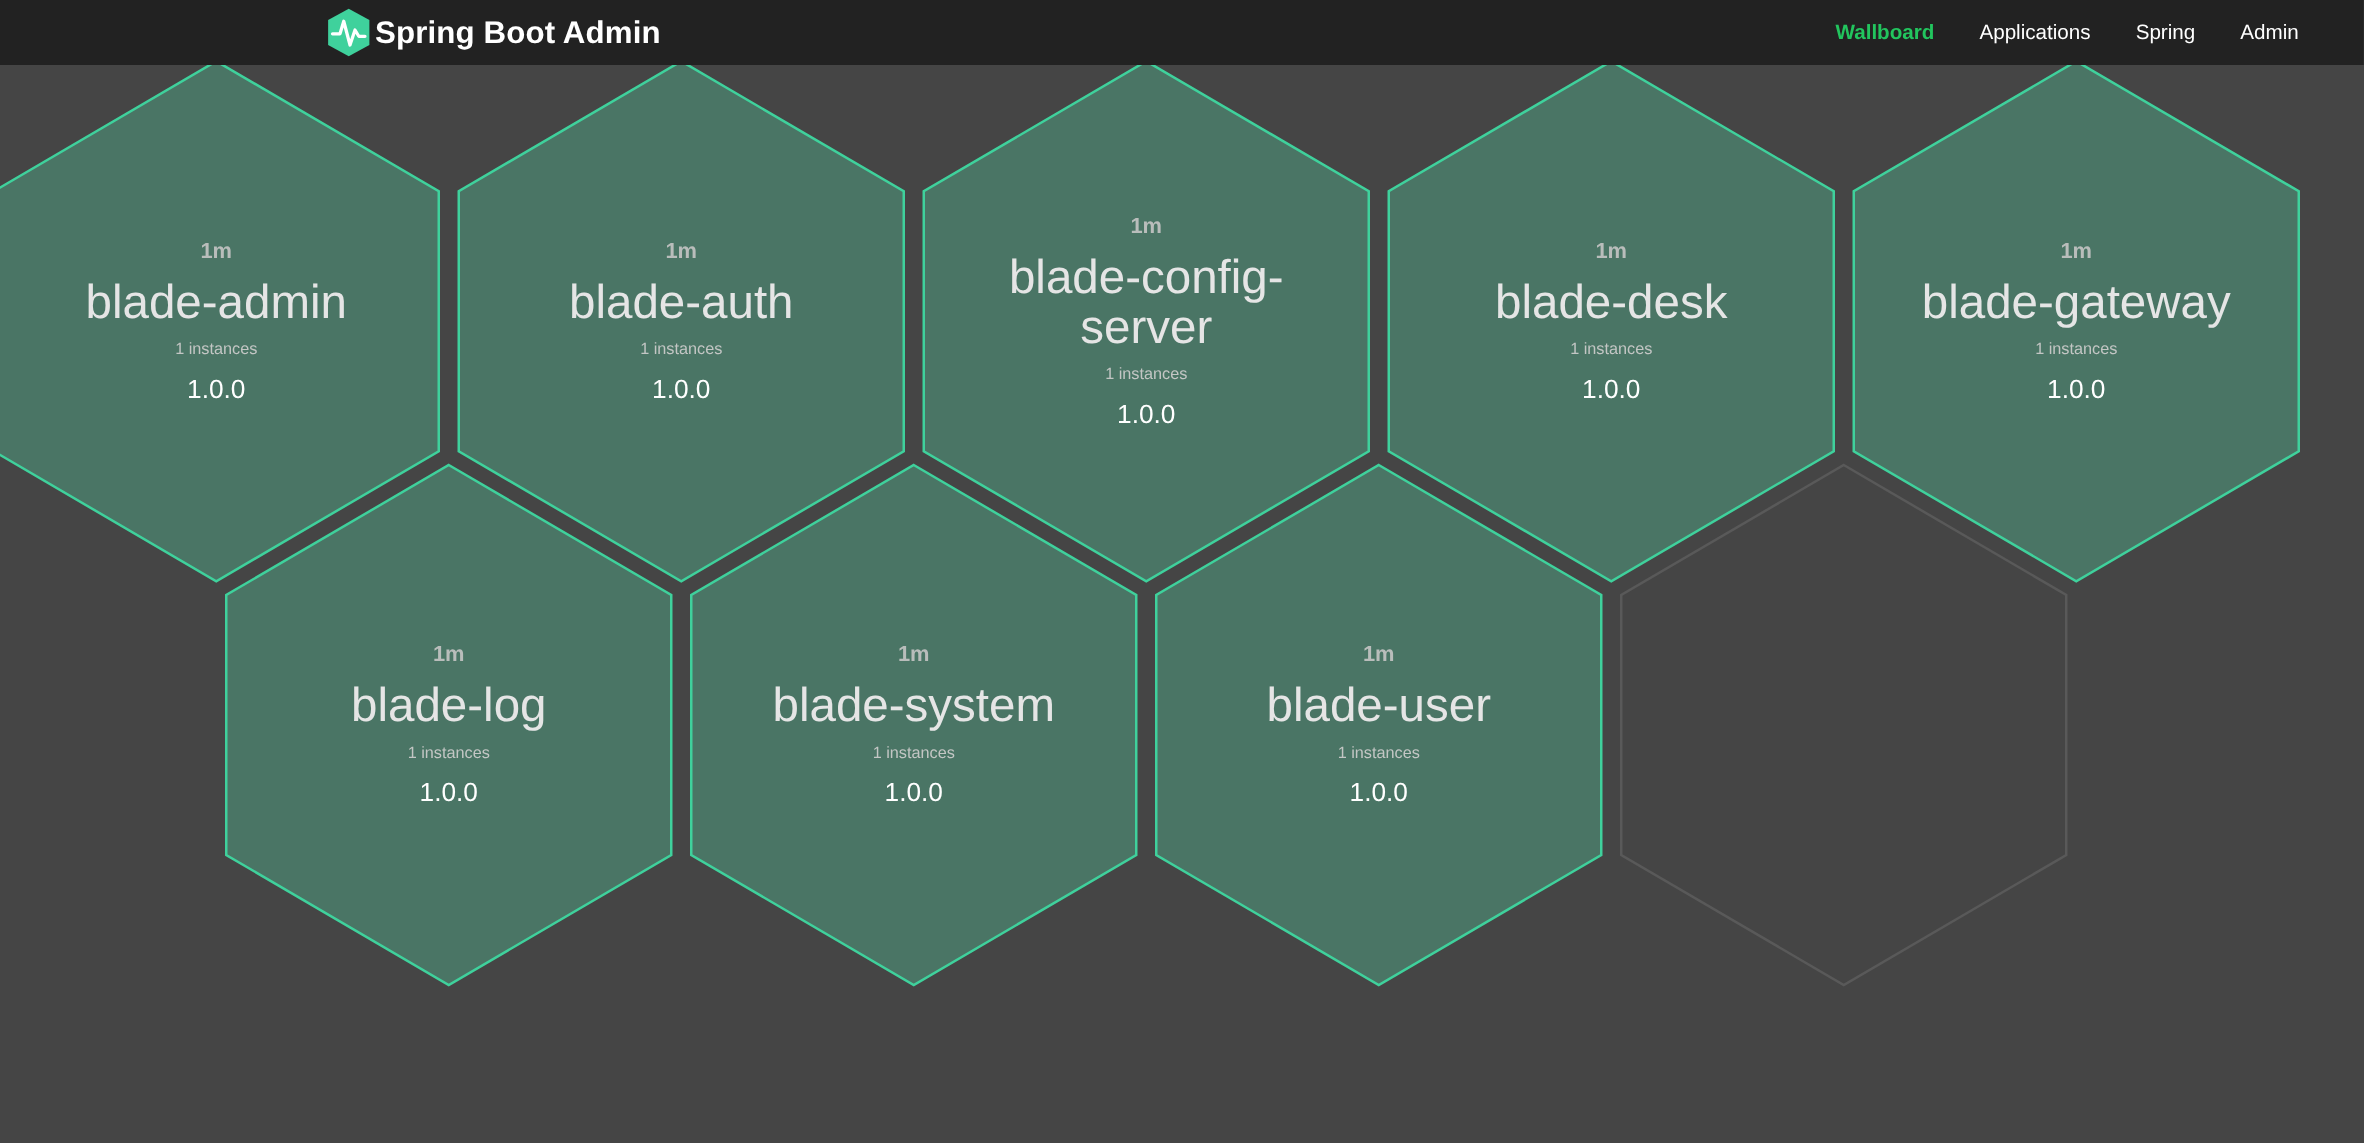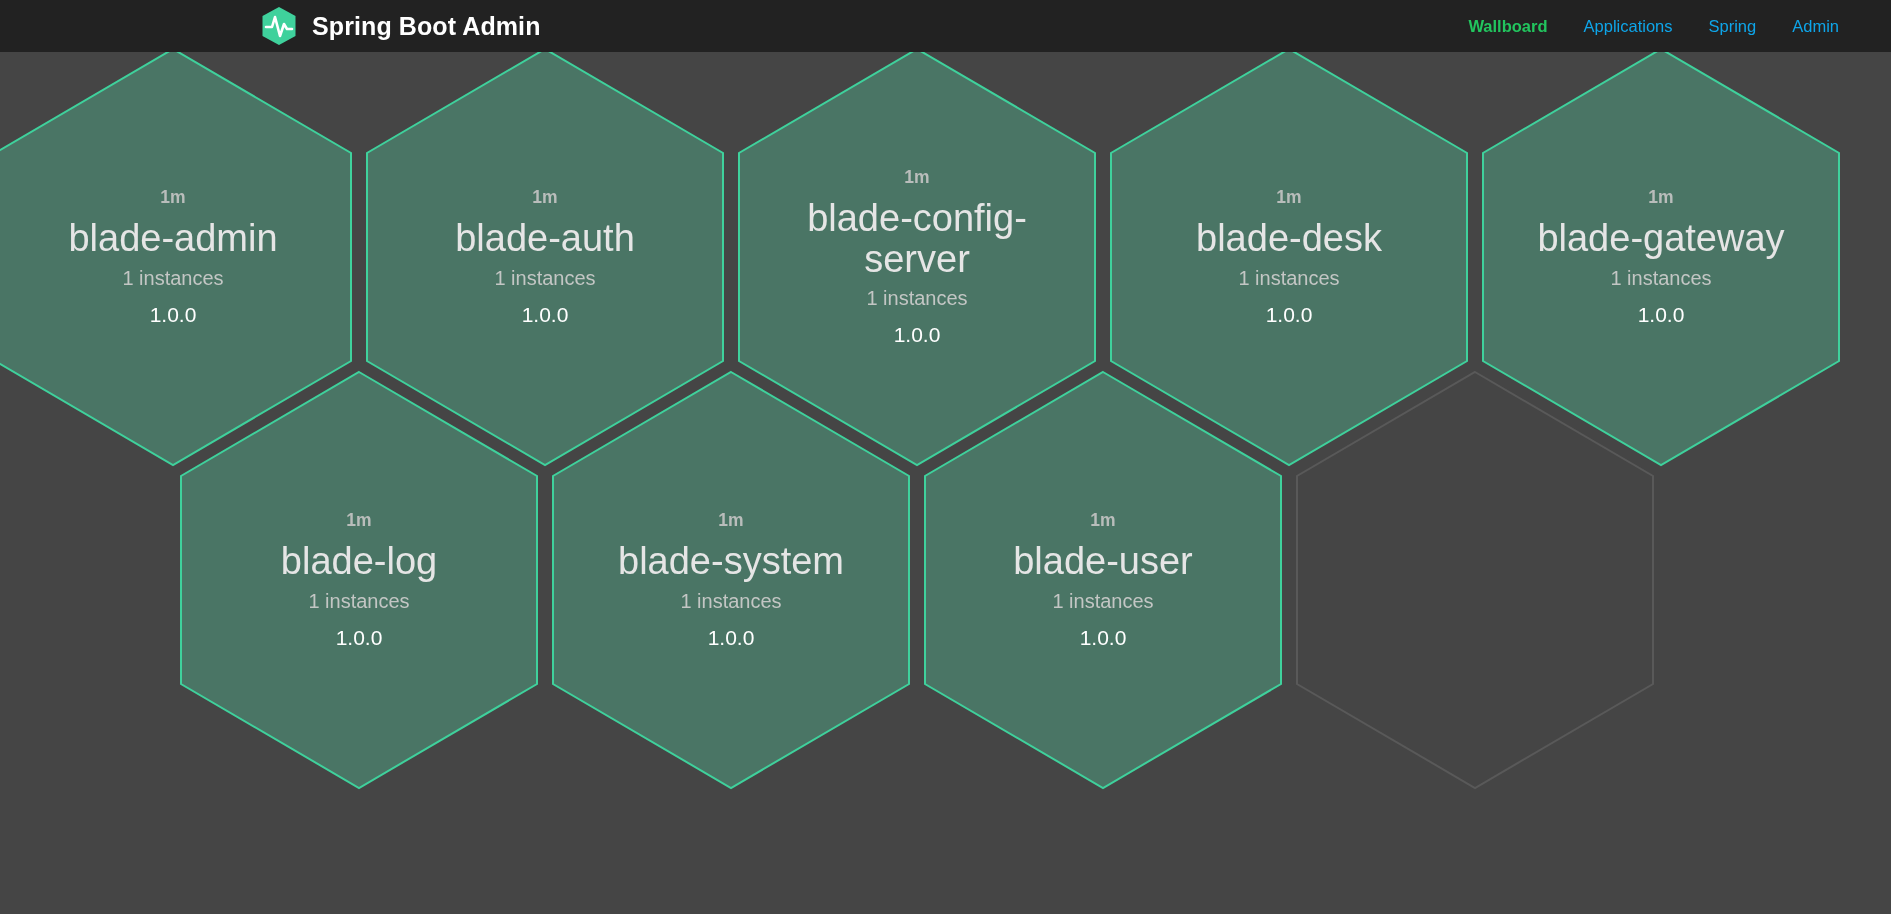--- a/index.html
+++ b/index.html
@@ -22,21 +22,20 @@
     display: flex;
     align-items: center;
     z-index: 50;
   }
 
   .brand {
     position: absolute;
     left: 258px;
     display: flex;
     align-items: center;
-    gap: 12px;
     text-decoration: none;
   }
 
   .brand-logo {
     width: 42px;
     height: 42px;
     display: block;
     flex: 0 0 auto;
   }
 
@@ -50,21 +49,21 @@
 
   .nav-links {
     position: absolute;
     right: 34px;
     display: flex;
     align-items: center;
     gap: 0px;
   }
 
   .nav-link {
-    color: #0ea5e9;
+    color: #ffffff;
     font-size: 16.5px;
     padding: 0 18px;
     text-decoration: none;
     white-space: nowrap;
     line-height: 52px;
   }
 
   .nav-link.is-active {
     color: #22c55e;
     font-weight: 700;
@@ -140,21 +139,21 @@
     color: #e5e5e5;
     font-size: 38px;
     font-weight: 400;
     line-height: 1.07;
     word-break: break-word;
     max-width: 250px;
   }
 
   .hex-instances {
     color: #c3c6c4;
-    font-size: 20px;
+    font-size: 13px;
     line-height: 1;
     margin-top: 9px;
   }
 
   .hex-version {
     color: #ffffff;
     font-size: 21px;
     line-height: 1;
     margin-top: 16px;
   }

